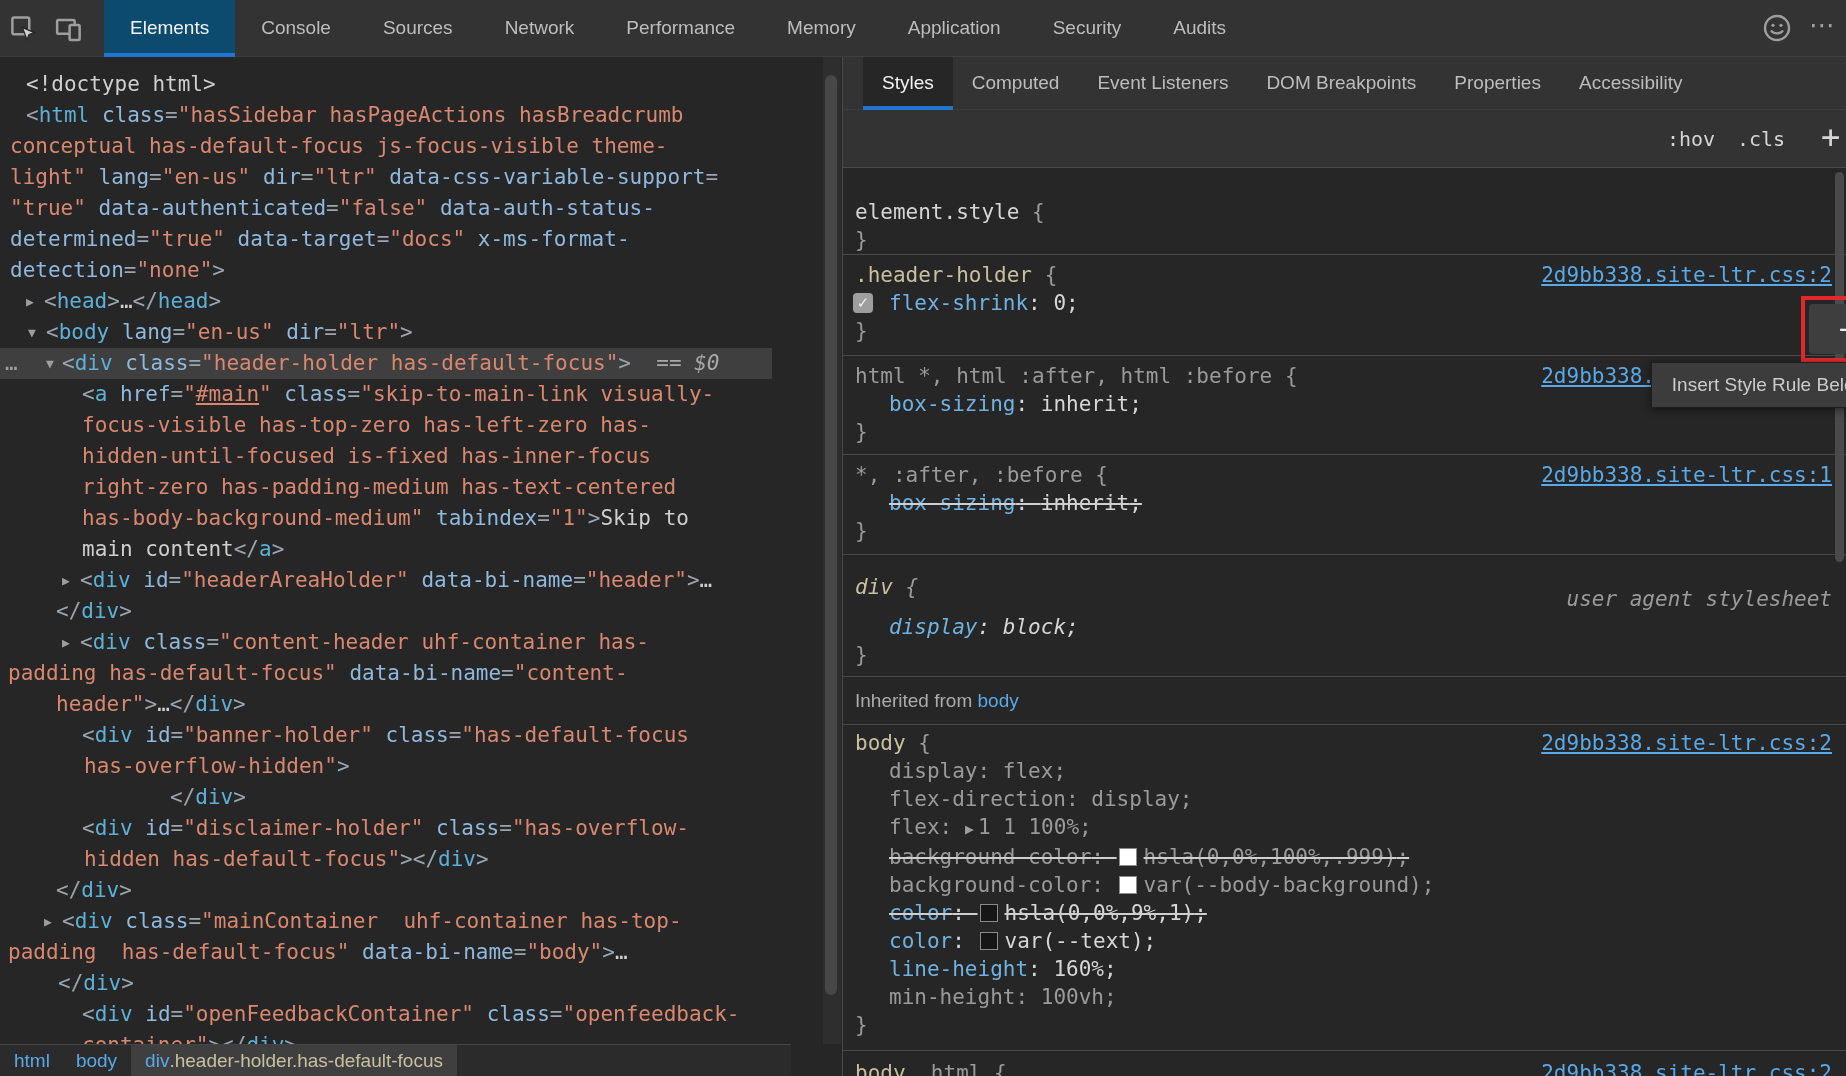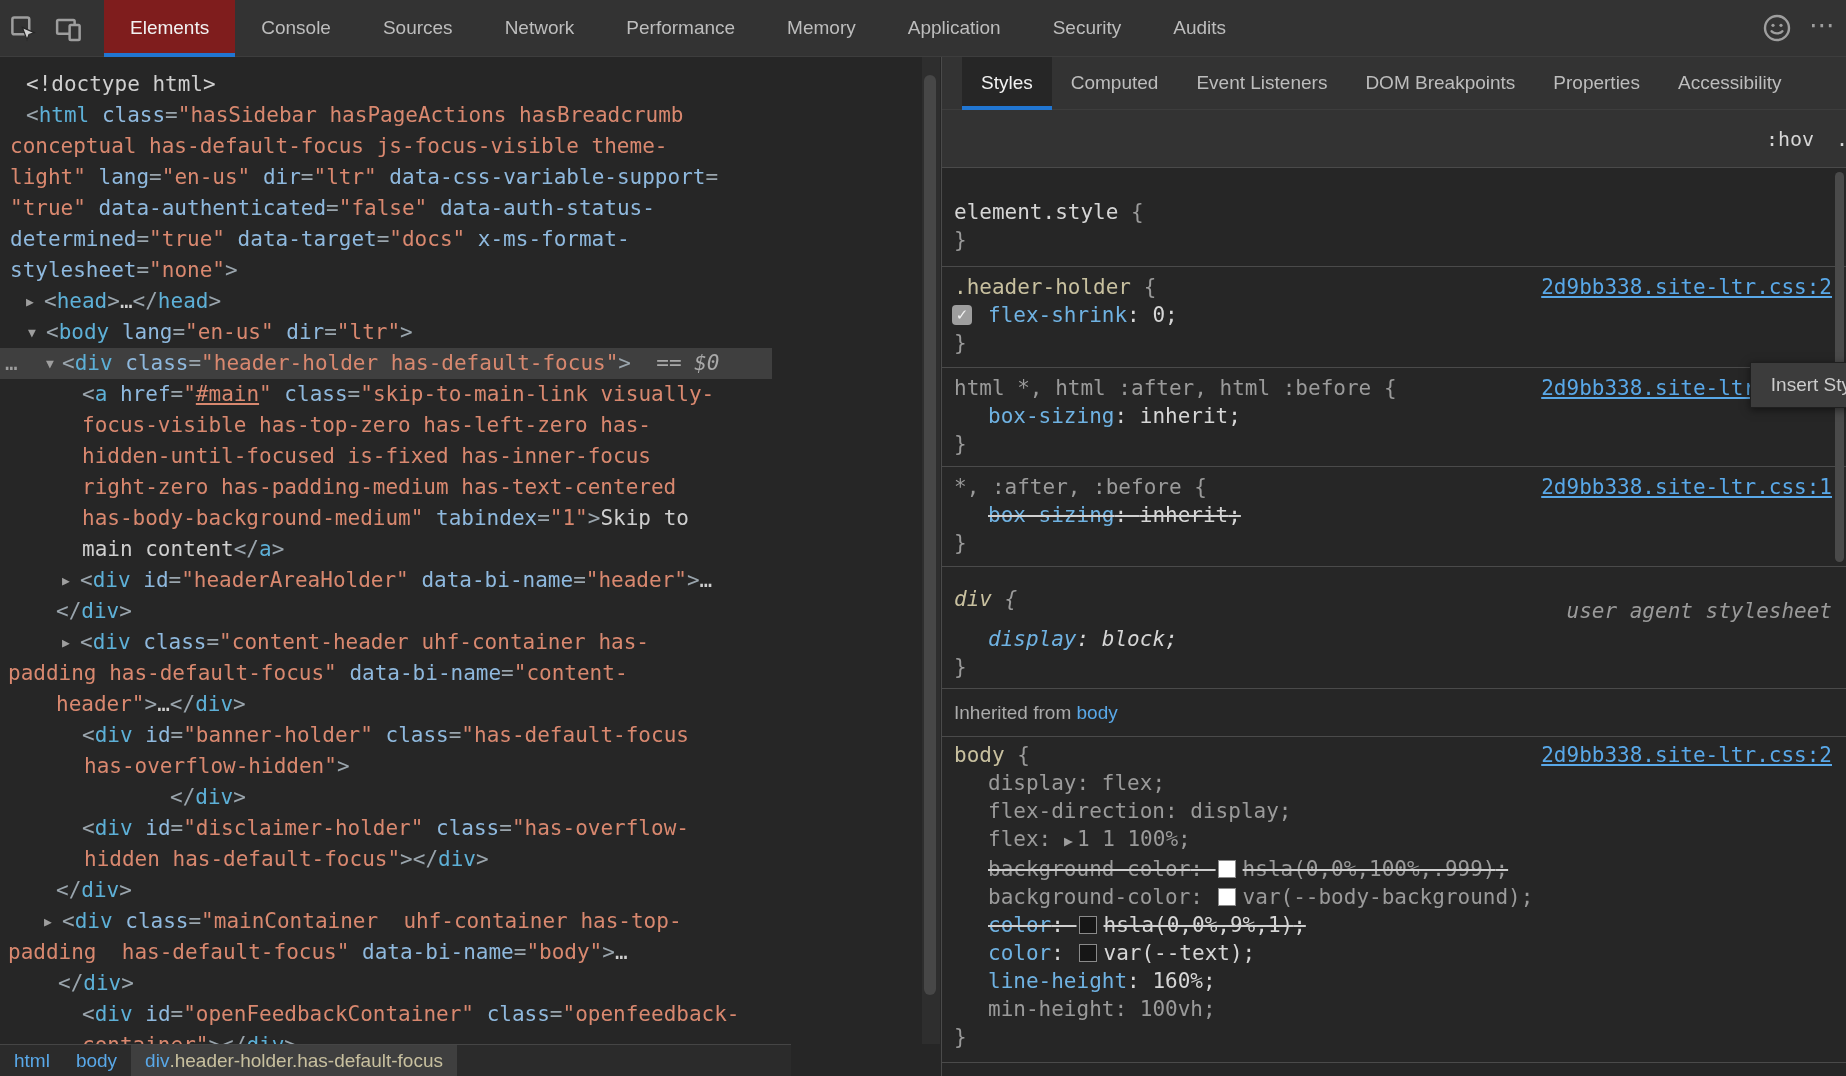--- a/index.html
+++ b/index.html
@@ -6,30 +6,30 @@
   html,body { width:1846px; height:1076px; background:#262626; overflow:hidden; }
   body { font-family:"Liberation Sans","DejaVu Sans",sans-serif; }
   #app { position:relative; width:1846px; height:1076px; }
 
   
   .toolbar { height:57px; background:#333333; display:flex; align-items:stretch; border-bottom:1px solid #3d3d3d; position:relative; z-index:5; }
   .tbicon { width:46px; display:flex; align-items:center; justify-content:center; cursor:pointer; }
   .tbicon svg { display:block; }
   .toolbar-tabs { display:flex; align-items:stretch; margin-left:12px; }
   .tb-tab { display:flex; align-items:center; padding:0 26px; color:#bdbdbd; font-size:19px; cursor:pointer; position:relative; white-space:nowrap; }
-  .tb-tab.active { background:#7f1d1d; color:#f2f2f2; }
+  .tb-tab.active { background:#0c4a6e; color:#f2f2f2; }
   .tb-tab.active::after { content:""; position:absolute; left:0; right:0; bottom:-1px; height:4px; background:#2176d2; }
   .tb-spacer { flex:1; }
   .dots-icon { color:#9e9e9e; font-size:26px; letter-spacing:2px; padding-bottom:6px; }
 
   
   .main { display:flex; height:1019px; position:relative; }
 
   
-  .left-panel { width:942px; position:relative; background:#262626; border-right:1px solid #4a4a4a; overflow:hidden; }
+  .left-panel { width:843px; position:relative; background:#262626; border-right:1px solid #4a4a4a; overflow:hidden; }
   .dom-tree { position:absolute; top:0; left:0; width:772px; height:987px; padding-top:12px; overflow:hidden;
               font-family:"DejaVu Sans Mono",monospace; font-size:21px; line-height:31px; }
   .dom-line { position:relative; white-space:pre; cursor:default; }
   .dom-line.selected { background:#3f3f3f; width:791px; }
   .dom-arrow { position:absolute; top:0; color:#9e9e9e; font-size:13px; line-height:31px; cursor:pointer; }
   .dom-gutter { position:absolute; left:5px; top:0; color:#9e9e9e; letter-spacing:1px; cursor:pointer; }
   .c-t { color:#5db0d7; }
   .c-a { color:#8fb9de; }
   .c-v { color:#d9886f; }
   .c-b { color:#9aa5ad; }
@@ -144,21 +144,21 @@
   <div class="main">
 
     <div class="left-panel">
       <div class="dom-tree" id="domTree">
           <div class="dom-line" style="padding-left: 26px;"><span class="c-s">&lt;!doctype html&gt;</span></div>
           <div class="dom-line" style="padding-left: 26px;"><span class="c-b">&lt;</span><span class="c-t">html</span><span class="c-a"> class</span><span class="c-b">=</span><span class="c-v">"hasSidebar hasPageActions hasBreadcrumb</span></div>
           <div class="dom-line" style="padding-left: 10px;"><span class="c-v">conceptual has-default-focus js-focus-visible theme-</span></div>
           <div class="dom-line" style="padding-left: 10px;"><span class="c-v">light"</span><span class="c-a"> lang</span><span class="c-b">=</span><span class="c-v">"en-us"</span><span class="c-a"> dir</span><span class="c-b">=</span><span class="c-v">"ltr"</span><span class="c-a"> data-css-variable-support</span><span class="c-b">=</span></div>
           <div class="dom-line" style="padding-left: 10px;"><span class="c-v">"true"</span><span class="c-a"> data-authenticated</span><span class="c-b">=</span><span class="c-v">"false"</span><span class="c-a"> data-auth-status-</span></div>
           <div class="dom-line" style="padding-left: 10px;"><span class="c-a">determined</span><span class="c-b">=</span><span class="c-v">"true"</span><span class="c-a"> data-target</span><span class="c-b">=</span><span class="c-v">"docs"</span><span class="c-a"> x-ms-format-</span></div>
-          <div class="dom-line" style="padding-left: 10px;"><span class="c-a">stylesheet</span><span class="c-b">=</span><span class="c-v">"none"</span><span class="c-b">&gt;</span></div>
+          <div class="dom-line" style="padding-left: 10px;"><span class="c-a">detection</span><span class="c-b">=</span><span class="c-v">"none"</span><span class="c-b">&gt;</span></div>
           <div class="dom-line" style="padding-left: 44px;"><span class="dom-arrow" style="left: 26px;">▶</span><span class="c-b">&lt;</span><span class="c-t">head</span><span class="c-b">&gt;</span><span class="c-e">…</span><span class="c-b">&lt;/</span><span class="c-t">head</span><span class="c-b">&gt;</span></div>
           <div class="dom-line" style="padding-left: 46px;"><span class="dom-arrow" style="left: 28px;">▼</span><span class="c-b">&lt;</span><span class="c-t">body</span><span class="c-a"> lang</span><span class="c-b">=</span><span class="c-v">"en-us"</span><span class="c-a"> dir</span><span class="c-b">=</span><span class="c-v">"ltr"</span><span class="c-b">&gt;</span></div>
           <div class="dom-line selected" style="padding-left: 62px;"><span class="dom-gutter">…</span><span class="dom-arrow" style="left: 46px;">▼</span><span class="c-b">&lt;</span><span class="c-t">div</span><span class="c-a"> class</span><span class="c-b">=</span><span class="c-v">"header-holder has-default-focus"</span><span class="c-b">&gt;</span><span class="c-d">  == $0</span></div>
           <div class="dom-line" style="padding-left: 82px;"><span class="c-b">&lt;</span><span class="c-t">a</span><span class="c-a"> href</span><span class="c-b">=</span><span class="c-v">"</span><span class="c-u">#main</span><span class="c-v">"</span><span class="c-a"> class</span><span class="c-b">=</span><span class="c-v">"skip-to-main-link visually-</span></div>
           <div class="dom-line" style="padding-left: 82px;"><span class="c-v">focus-visible has-top-zero has-left-zero has-</span></div>
           <div class="dom-line" style="padding-left: 82px;"><span class="c-v">hidden-until-focused is-fixed has-inner-focus</span></div>
           <div class="dom-line" style="padding-left: 82px;"><span class="c-v">right-zero has-padding-medium has-text-centered</span></div>
           <div class="dom-line" style="padding-left: 82px;"><span class="c-v">has-body-background-medium"</span><span class="c-a"> tabindex</span><span class="c-b">=</span><span class="c-v">"1"</span><span class="c-b">&gt;</span><span class="c-s">Skip to</span></div>
           <div class="dom-line" style="padding-left: 82px;"><span class="c-s">main content</span><span class="c-b">&lt;/</span><span class="c-t">a</span><span class="c-b">&gt;</span></div>
           <div class="dom-line" style="padding-left: 80px;"><span class="dom-arrow" style="left: 62px;">▶</span><span class="c-b">&lt;</span><span class="c-t">div</span><span class="c-a"> id</span><span class="c-b">=</span><span class="c-v">"headerAreaHolder"</span><span class="c-a"> data-bi-name</span><span class="c-b">=</span><span class="c-v">"header"</span><span class="c-b">&gt;</span><span class="c-e">…</span></div>
@@ -202,21 +202,21 @@
         </div>
 
       <div class="filter-row">
         <div class="frt-btn frt-hov">:hov</div>
         <div class="frt-btn frt-cls">.cls</div>
         <div class="frt-btn frt-plus">+</div>
         <div class="frt-corner"></div>
       </div>
 
       <div class="styles-content" id="stylesContent">
-          <div class="css-section" style="padding-top: 30px; padding-bottom: 12px;">
+          <div class="css-section" style="padding-top: 30px; ">
             <div class="css-row"><span class="c-wh">element.style </span><span class="c-brace">{</span></div>
             <div class="css-row"><span class="c-brace">}</span></div>
           </div>
           <div class="css-section" style="padding-top: 6px; padding-bottom: 10px;">
             <div class="css-row"><span class="c-tan">.header-holder </span><span class="c-brace">{</span><span class="sheet-link">2d9bb338.site-ltr.css:2</span></div>
             <div class="css-row propline"><span class="rule-check">✓</span><span><span class="c-prop">flex-shrink</span><span class="c-wh">: </span><span class="c-wh">0</span><span class="c-wh">;</span></span></div>
             <div class="css-row"><span class="c-brace">}</span></div>
           </div>
           <div class="css-section" style="padding-top: 6px; padding-bottom: 8px;">
             <div class="css-row"><span class="c-gray">html *, html :after, html :before </span><span class="c-brace">{</span><span class="sheet-link">2d9bb338.site-ltr.css:2</span></div>

